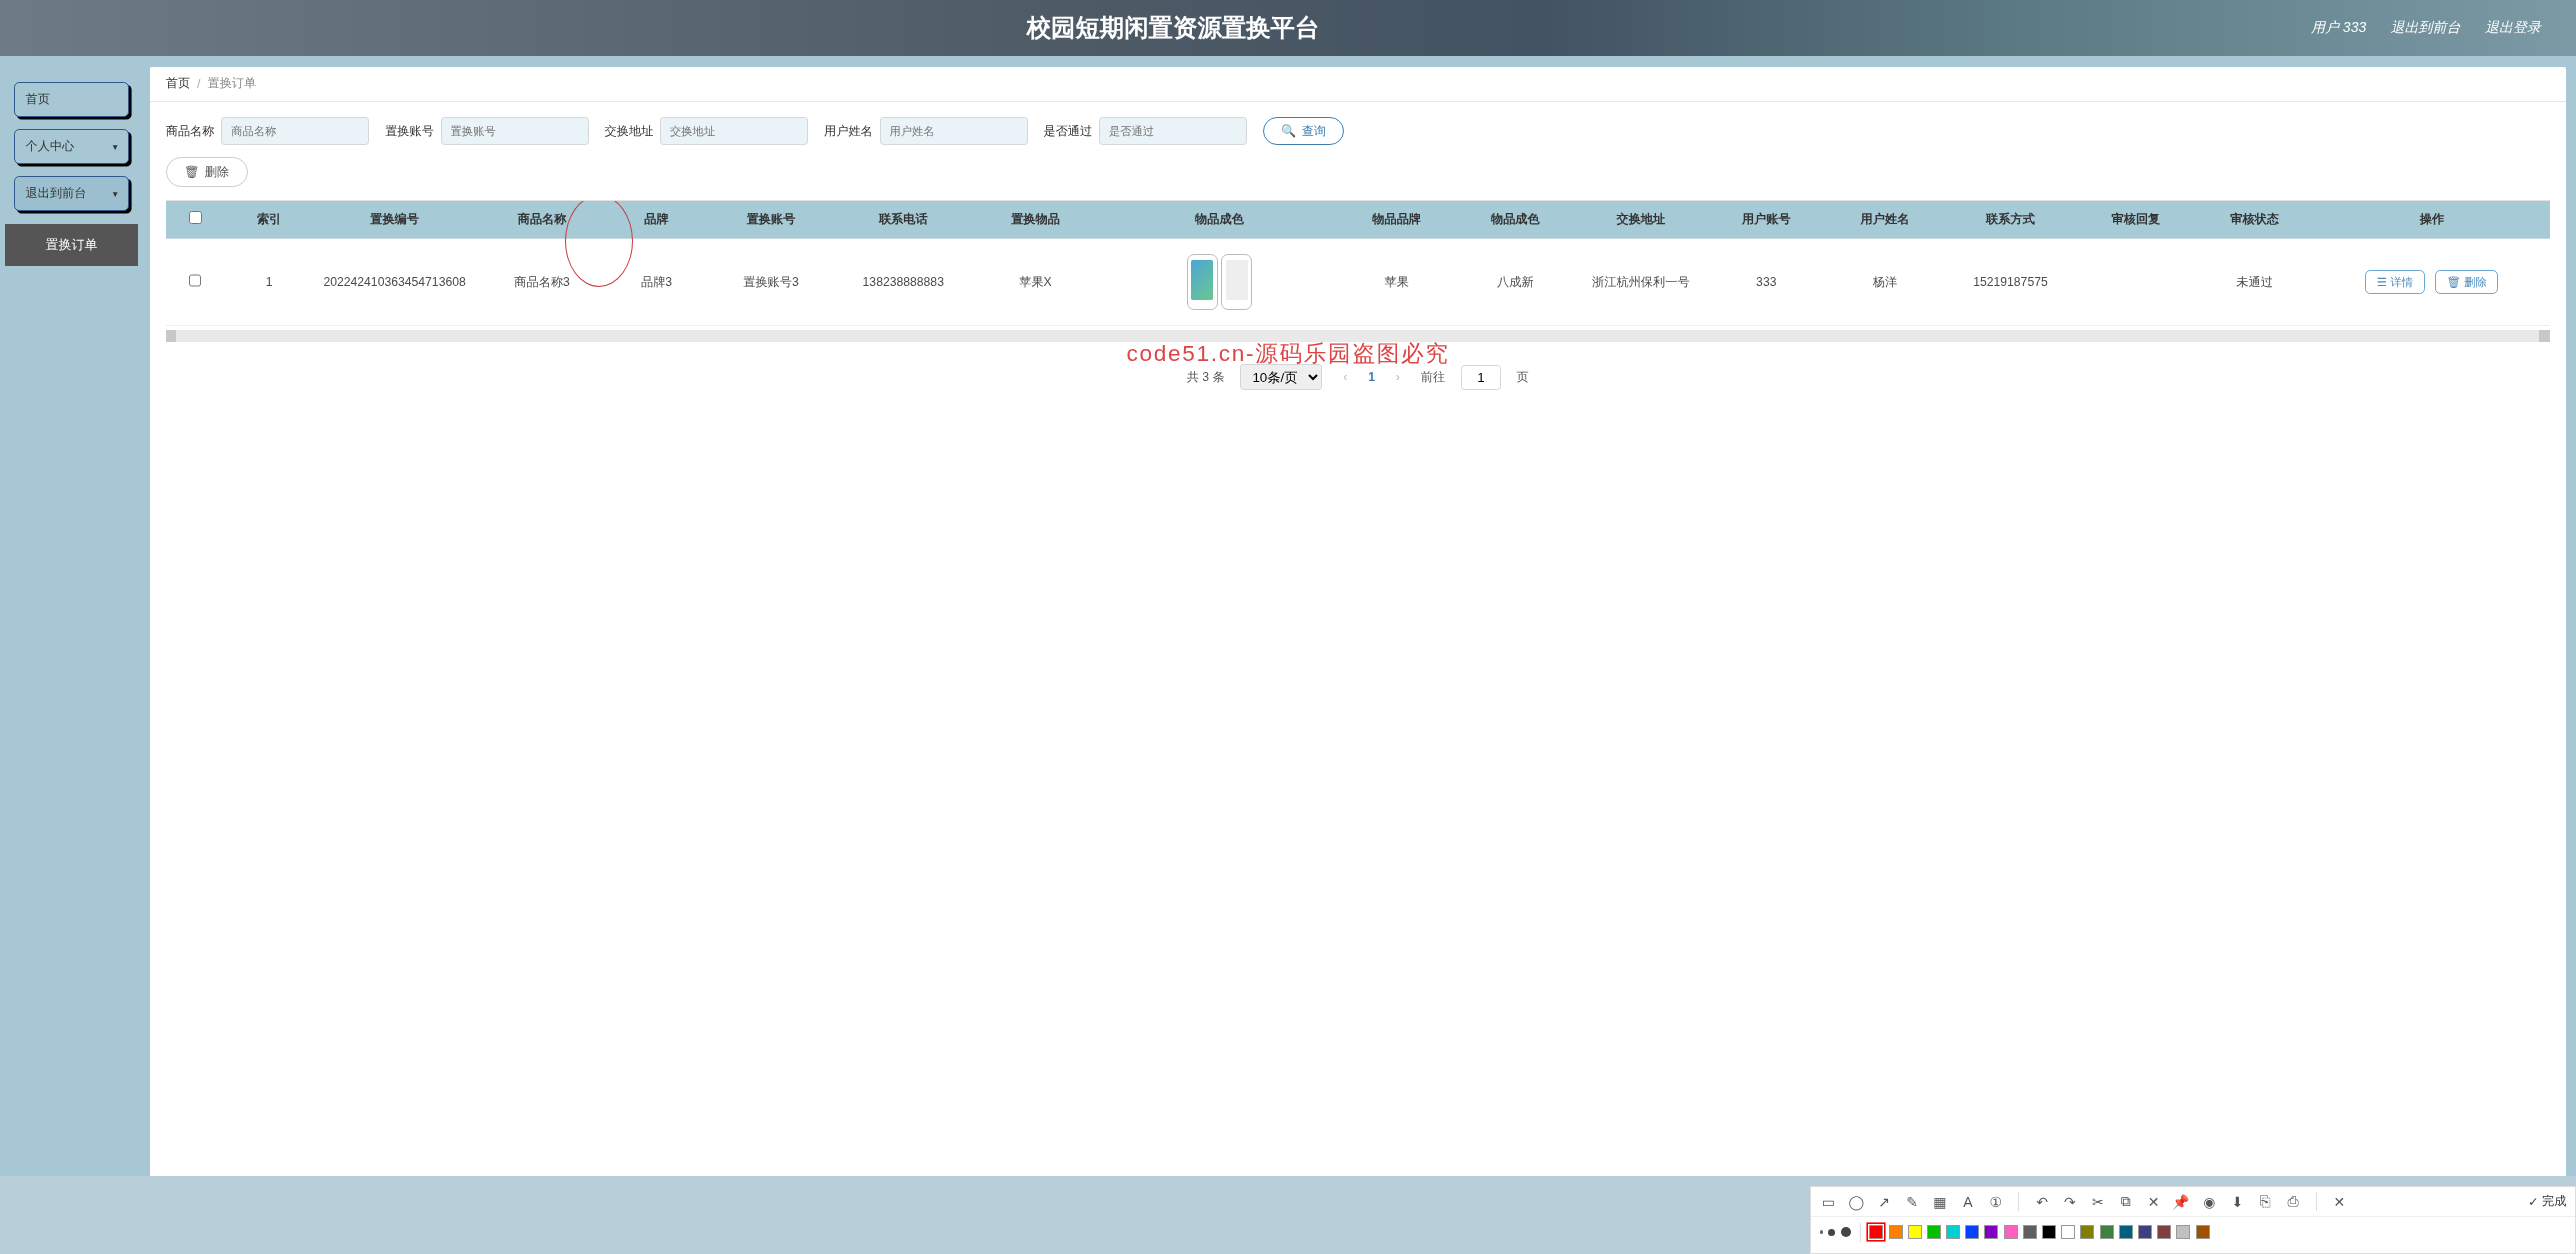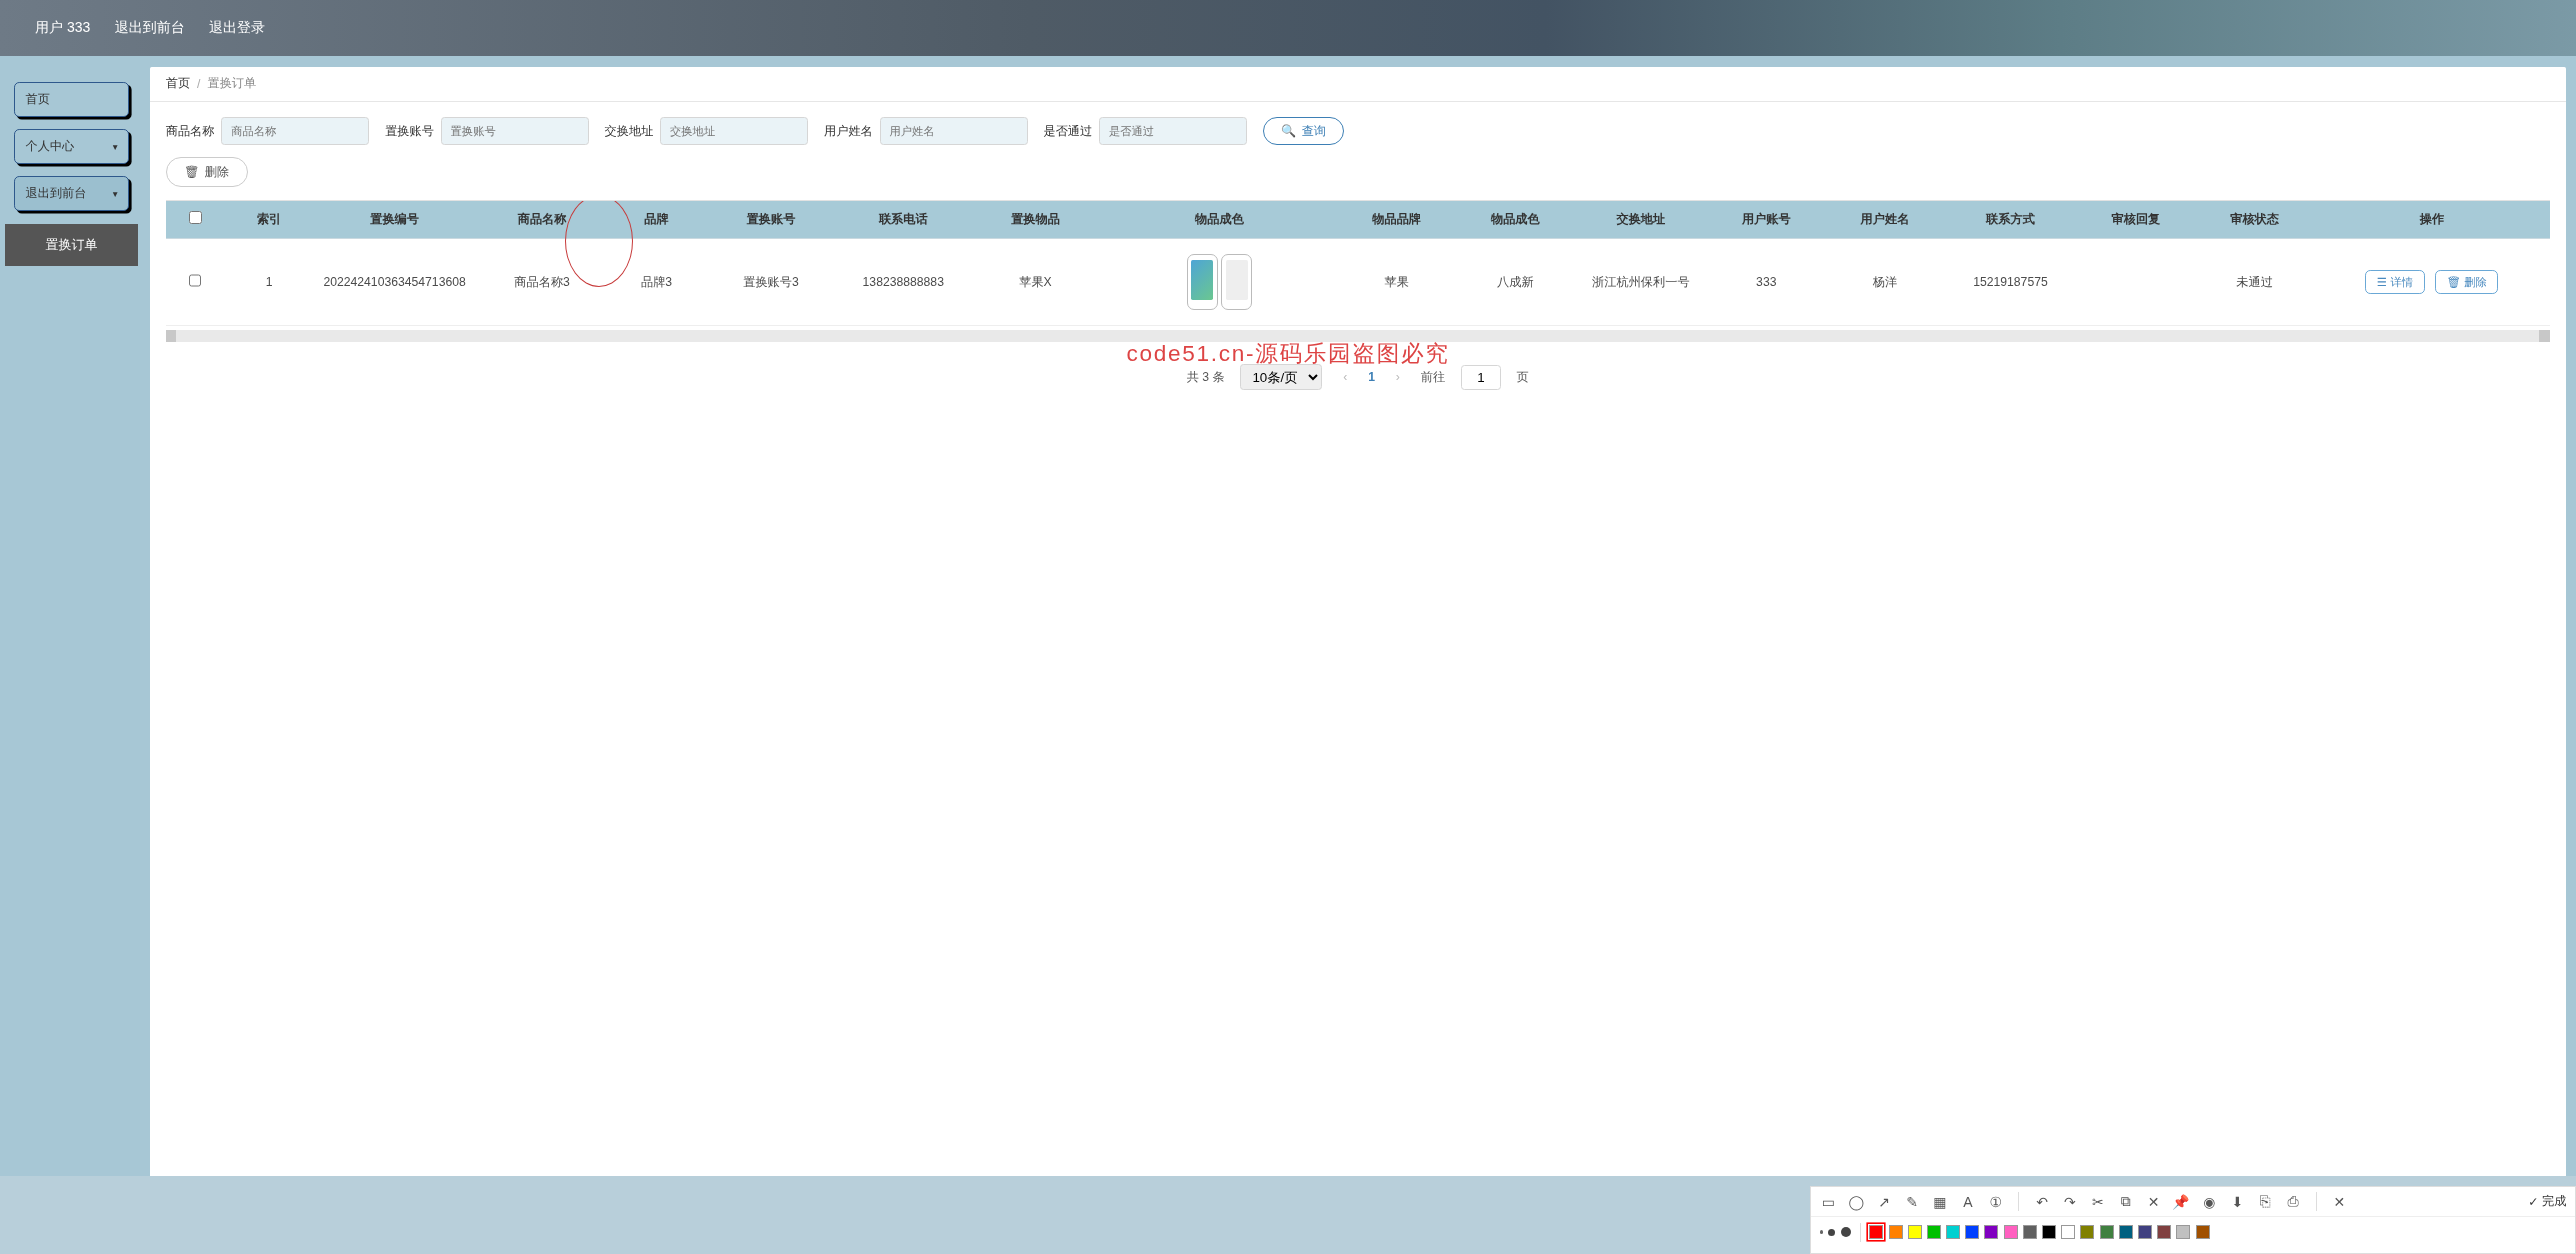--- a/index.html
+++ b/index.html
@@ -31,21 +31,21 @@
   align-items: center;
   padding: 0 35px;
   position: relative;
   z-index: 2;
 }
 .header .title {
   flex: 1; text-align: center;
   font-size: 24.4px; font-weight: 700;
 }
 .header .right { display: flex; gap: 24.4px; font-size: 14px; }
-.header .right span { cursor: pointer; }
+.header .right span { cursor: pointer; font-style: italic; }
 
 .frame {
   display: flex;
   height: calc(100% - 56px);
   position: relative;
   z-index: 1;
 }
 
 .sidebar {
   width: 143px;
@@ -376,20 +376,21 @@
     <span style="left: 200px; top: 653px;">code51.cn</span>
     <span style="left: 383px; top: 653px;">code51.cn</span>
     <span style="left: 566px; top: 653px;">code51.cn</span>
     <span style="left: 749px; top: 653px;">code51.cn</span>
     <span style="left: 932px; top: 653px;">code51.cn</span>
     <span style="left: 1115px; top: 653px;">code51.cn</span>
     <span style="left: 1298px; top: 653px;">code51.cn</span>
   </div>
 
 <div class="header">
+  <div class="title">校园短期闲置资源置换平台</div>
   <div class="right">
     <span>用户 333</span>
     <span>退出到前台</span>
     <span>退出登录</span>
   </div>
 </div>
 
 <div class="frame">
   <div class="sidebar">
     <div class="side-btn">

